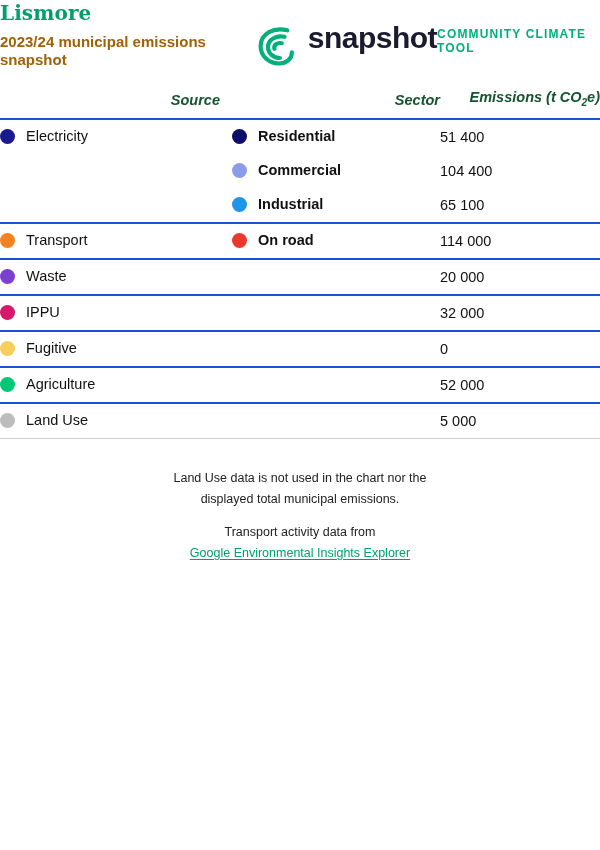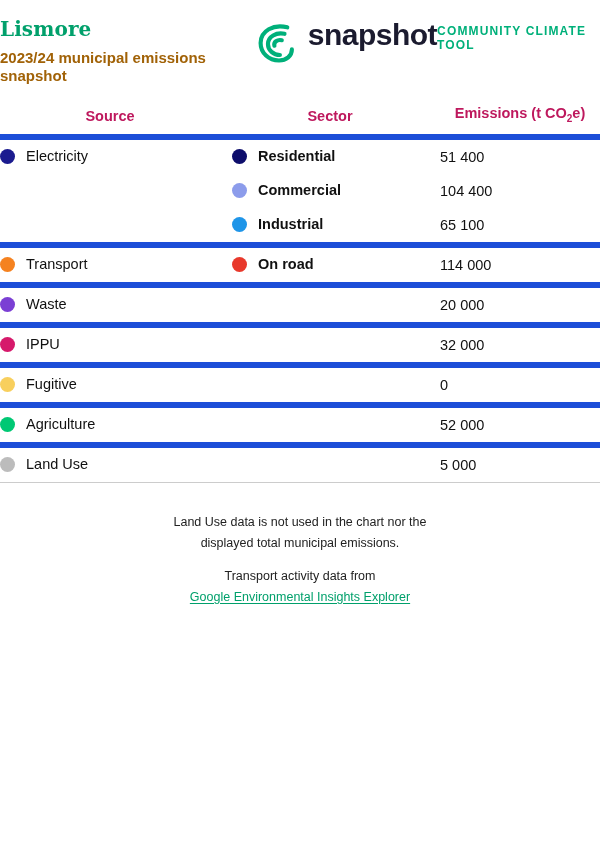--- a/index.html
+++ b/index.html
@@ -17,23 +17,23 @@
   .page {
     width: 600px;
     height: 850px;
     position: relative;
     box-sizing: border-box;
   }
 
   
   .header {
     display: flex;
-    align-items: flex-start;
+    align-items: flex-end;
     justify-content: space-between;
-    padding: 18px 0 0 0;
+    padding: 2px 0 0 0;
   }
   .header-left {
     padding-left: 0px;
   }
   .title {
     font-family: "DejaVu Serif", serif;
     font-size: 20px;
     font-weight: bold;
     color: #00a06b;
     line-height: 1.1;
@@ -84,39 +84,40 @@
   
   table.emissions {
     width: 600px;
     border-collapse: collapse;
     margin-top: 20px;
     table-layout: fixed;
   }
   table.emissions th {
     font-size: 14.5px;
     font-weight: bold;
-    text-align: center;
+    text-align: right;
     padding: 0 0 10px 0;
-    color: #be185d;
+    color: #14532d;
     vertical-align: bottom;
+    font-style: italic;
   }
   th.col-source { width: 220px; }
   th.col-sector { width: 220px; }
   th.col-emissions { width: 160px; text-align: right; }
 
   .sub { font-size: 10px; vertical-align: sub; }
 
   table.emissions td {
     font-size: 14.5px;
     color: #111111;
     padding: 9px 0 9px 0;
     vertical-align: middle;
   }
   .row-line td {
-    border-top: 6px solid #1d4ed8;
+    border-top: 2px solid #1d4ed8;
     margin-left: 45px;
   }
   .row-noline td {
     border-top: none;
   }
   td.emissions-cell {
     text-align: left;
     white-space: nowrap;
   }
   .cell-inner {

